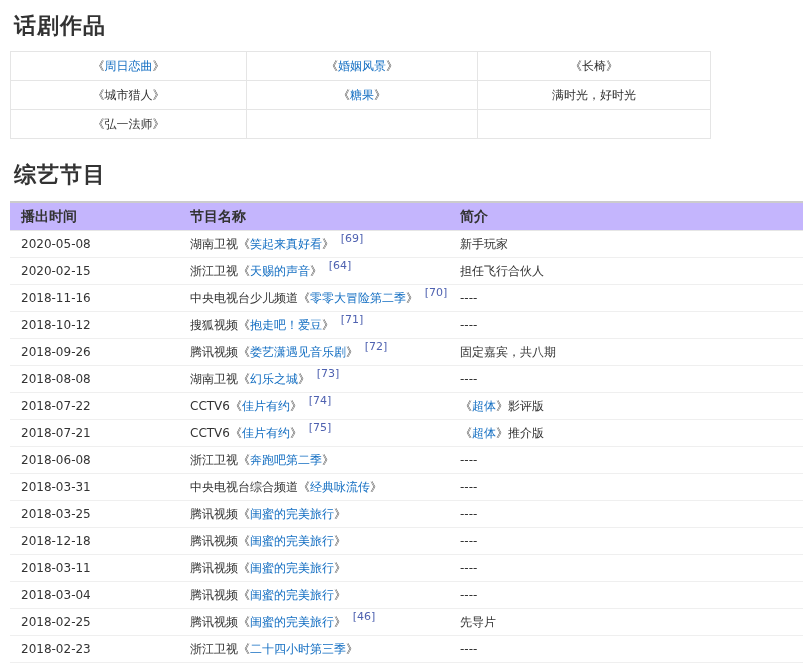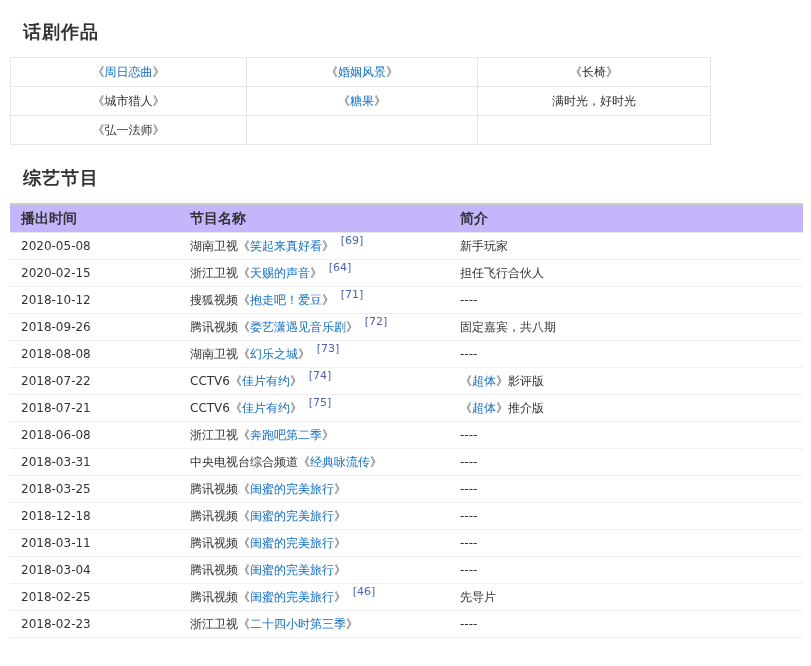--- a/index.html
+++ b/index.html
@@ -10,24 +10,24 @@
   body {
     width: 811px;
     height: 666px;
     overflow: hidden;
     font-family: "DejaVu Sans", "Liberation Sans", sans-serif;
     color: #333333;
   }
   .page { padding-left: 10px; }
 
   .sec-title {
-    font-size: 18px;
+    font-size: 22px;
     font-weight: bold;
     color: #333333;
-    margin: 13px;
+    margin: 4px;
     letter-spacing: 1px;
   }
   #drama-title { padding-top: 7px; }
   #variety-title { margin-top: 21px; }
 
   table {
     border-collapse: collapse;
     font-size: 12px;
     color: #333333;
   }
@@ -140,20 +140,25 @@
           <td>2020-05-08</td>
           <td><span>湖南卫视《</span><a class="lnk">笑起来真好看</a><span>》 </span><sup class="ref">[69]</sup></td>
           <td><span>新手玩家</span></td>
         </tr>
         <tr>
           <td>2020-02-15</td>
           <td><span>浙江卫视《</span><a class="lnk">天赐的声音</a><span>》 </span><sup class="ref">[64]</sup></td>
           <td><span>担任飞行合伙人</span></td>
         </tr>
         <tr>
+          <td>2018-11-16</td>
+          <td><span>中央电视台少儿频道《</span><a class="lnk">零零大冒险第二季</a><span>》 </span><sup class="ref">[70]</sup></td>
+          <td><span>----</span></td>
+        </tr>
+        <tr>
           <td>2018-10-12</td>
           <td><span>搜狐视频《</span><a class="lnk">抱走吧！爱豆</a><span>》 </span><sup class="ref">[71]</sup></td>
           <td><span>----</span></td>
         </tr>
         <tr>
           <td>2018-09-26</td>
           <td><span>腾讯视频《</span><a class="lnk">娄艺潇遇见音乐剧</a><span>》 </span><sup class="ref">[72]</sup></td>
           <td><span>固定嘉宾，共八期</span></td>
         </tr>
         <tr>

